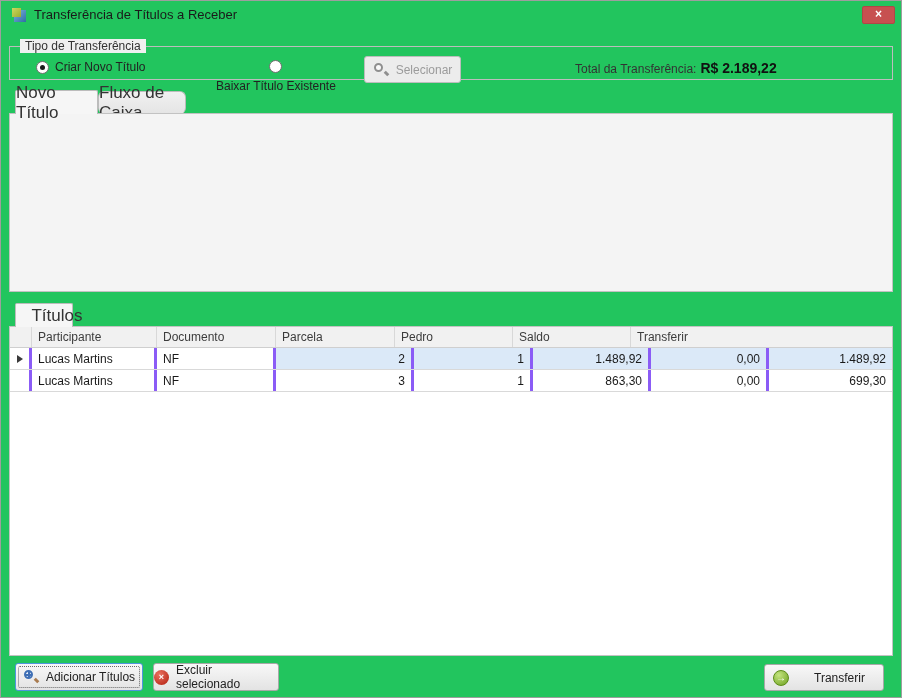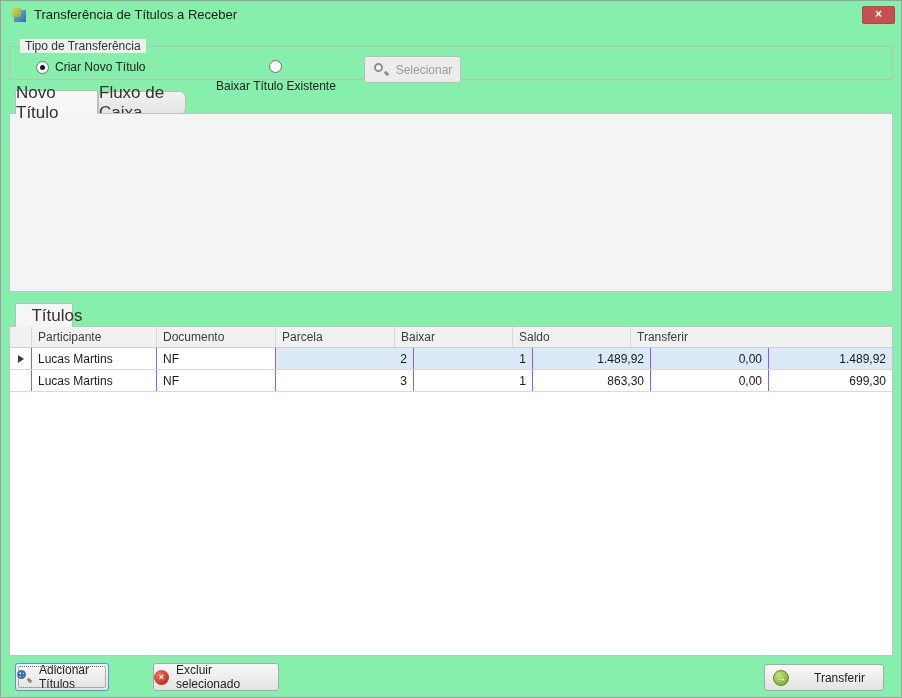--- a/index.html
+++ b/index.html
@@ -1,17 +1,17 @@
 <!DOCTYPE html>
 <html><head>
 <meta charset="utf-8">
 <style>
   * { margin:0; padding:0; box-sizing:border-box; }
   body { background:#d8d8d8; font-family:"Liberation Sans","DejaVu Sans",sans-serif; }
-  .window { position:relative; width:902px; height:698px; background:#86efac;
+  .window { position:relative; width:902px; height:698px; background:#22c55e;
             border:1px solid #9e9e9e; overflow:hidden; }
 
   
   .titlebar { position:absolute; left:0; top:0; width:100%; height:28px; }
   .app-icon { position:absolute; left:10px; top:6px; width:16px; height:16px; }
   .app-icon .ai-blue { position:absolute; right:1px; bottom:1px; width:12px; height:12px;
                        background:linear-gradient(135deg,#7fb2e0,#2e6da4); }
   .app-icon .ai-green { position:absolute; left:1px; top:1px; width:9px; height:9px;
                         background:linear-gradient(135deg,#cdd95e,#9bad2e); }
   .title-text { position:absolute; left:33px; top:6px; font-size:13px; color:#1a1a1a; }
@@ -89,21 +89,21 @@
             display:flex; flex-direction:column; justify-content:space-between;
             align-items:center; padding:4px 0; }
 
   
   .grid { position:absolute; background:#fff; border:1px solid #c3c3c3; overflow:hidden; }
   .g-header { display:flex; height:21px; background:#f1f1f1; border-bottom:1px solid #cfcfcf; }
   .g-hcell { font-size:12px; color:#3c3c3c; display:flex; align-items:center;
              padding:0 6px; border-right:1px solid #d8d8d8; overflow:hidden; white-space:nowrap; }
   .g-row { display:flex; height:22px; border-bottom:1px solid #d9d9d9; background:#fff; }
   .g-cell { font-size:12px; color:#1a1a1a; display:flex; align-items:center; padding:0 6px;
-            border-right:1px solid #8b5cf6; overflow:hidden; white-space:nowrap; }
+            border-right:3px solid #8b5cf6; overflow:hidden; white-space:nowrap; }
   .num { justify-content:flex-end; }
   .selcell { background:#dbe9f8; }
   .ind { padding:0; justify-content:center; }
   .tri { width:0; height:0; border-left:6px solid #3a3a3a;
          border-top:4px solid transparent; border-bottom:4px solid transparent; }
 
   .c0{width:22px;} .c1{width:125px;} .c2{width:119px;} .c3{width:138px;}
   .c4{width:119px;} .c5{width:118px;} .c6{width:118px;} .c7{flex:1; border-right:none;}
 </style>
 </head>
@@ -130,20 +130,23 @@
       <span class="radio-circle"></span>
       <span>Baixar Título Existente</span>
     </div>
     <div class="btn disabled" style="left:354px; top:9px; width:97px; height:27px;">
       <span class="icon16">
           <i class="mag-circle"></i>
           <i class="mag-handle"></i>
         </span>
       <span>Selecionar</span>
     </div>
+    <div class="total-line" style="left:565px; top:13px;">
+      <span>Total da Transferência:</span><b>R$ 2.189,22</b>
+    </div>
   </div>
 
   <div class="tab active" style="left:14px; top:89px; width:83px;">
     <span>Novo Título</span>
   </div>
   <div class="tab" style="left:97px; top:90px; width:88px;border-radius:6px;">
     <span>Fluxo de Caixa</span>
   </div>
 
   <div class="panel" style="left:8px; top:112px; width:884px; height:179px;"></div>
@@ -228,21 +231,21 @@
   <div class="tab active" style="left:14px; top:302px; width:58px;padding-left:26px;">
     <span>Títulos</span>
   </div>
 
   <div class="grid" style="left:8px; top:325px; width:884px; height:330px;">
     <div class="g-header">
       <div class="g-hcell c0 ind"></div>
       <div class="g-hcell c1">Participante</div>
       <div class="g-hcell c2">Documento</div>
       <div class="g-hcell c4">Parcela</div>
-      <div class="g-hcell c5">Baixar</div>
+      <div class="g-hcell c5">Pedro</div>
       <div class="g-hcell c6">Saldo</div>
       <div class="g-hcell c7">Transferir</div>
     </div>
     <div class="g-row">
       <div class="g-cell c0 ind">
           <i class="tri"></i>
         </div>
       <div class="g-cell c1">Lucas Martins</div>
       <div class="g-cell c2">NF</div>
       <div class="g-cell c3 num selcell">2</div>
@@ -256,21 +259,21 @@
       <div class="g-cell c1">Lucas Martins</div>
       <div class="g-cell c2">NF</div>
       <div class="g-cell c3 num">3</div>
       <div class="g-cell c4 num">1</div>
       <div class="g-cell c5 num">863,30</div>
       <div class="g-cell c6 num">0,00</div>
       <div class="g-cell c7 num">699,30</div>
     </div>
   </div>
 
-  <div class="btn focused" style="left:14px; top:662px; width:94px; height:28px;">
+  <div class="btn focused" style="left:14px; top:662px; width:128px; height:28px;">
     <span class="icon16 blue">
       <i class="mag-circle"></i>
         <i class="plus-h"></i>
         <i class="plus-v"></i>
         <i class="mag-handle"></i>
     </span>
     <span>Adicionar Títulos</span>
   </div>
   <div class="btn" style="left:152px; top:662px; width:126px; height:28px;">
     <span class="del-circle">×</span>

